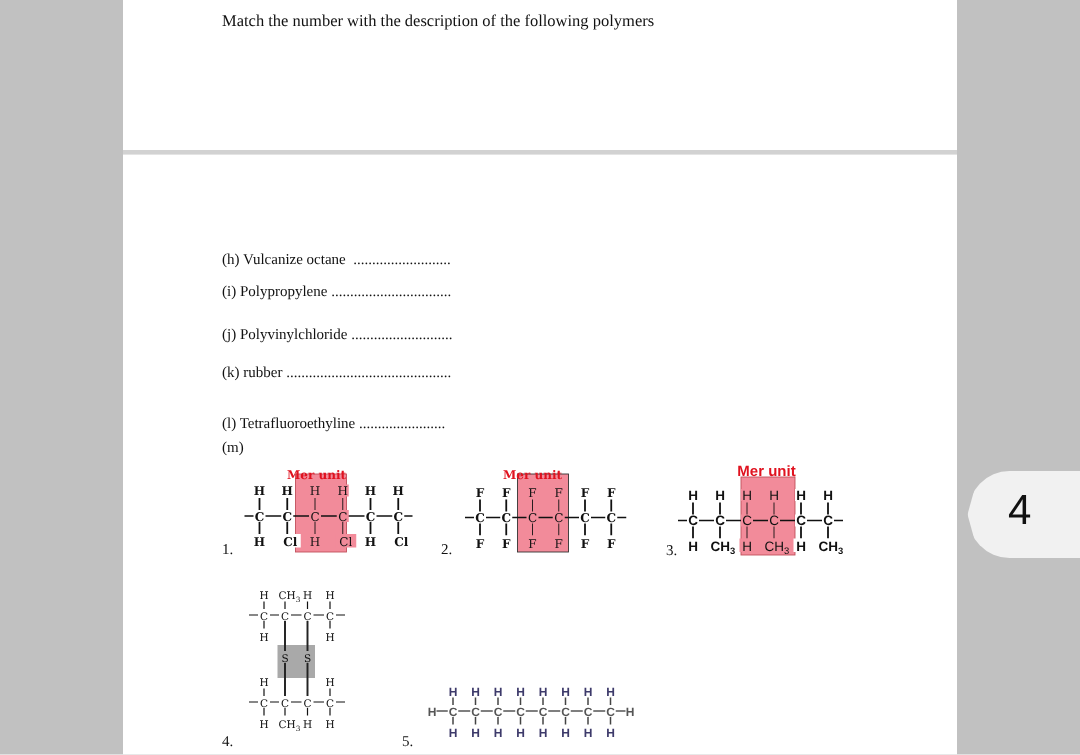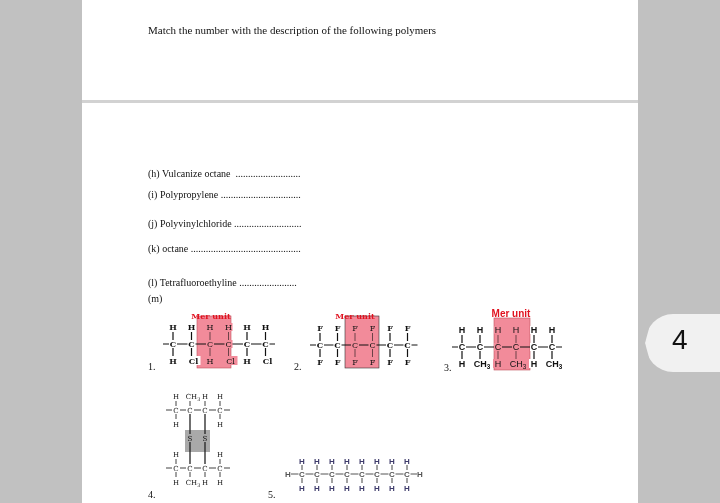--- a/index.html
+++ b/index.html
@@ -11,21 +11,21 @@
   .page {
     position: absolute; left: 82px; width: 556px; background: #ffffff;
   }
   .page1 { top: 0; height: 100px; }
   .page2 { top: 103px; height: 400px; }
   .page-sep {
     position: absolute; left: 82px; top: 100px; width: 556px; height: 3px;
     background: #d2d2d2;
   }
   .title {
-    position: absolute; left: 148px; top: 24px; font-size: 11px; white-space: nowrap;
+    position: absolute; left: 148px; top: 8px; font-size: 11px; white-space: nowrap;
   }
   .q {
     position: absolute; left: 148px; font-size: 10px; white-space: nowrap;
   }
   .q .dots { letter-spacing: 0px; }
   .num {
     position: absolute; font-size: 10px;
   }
   .page-tab {
     position: absolute; left: 645px; top: 314px; width: 80px; height: 58px;
@@ -45,21 +45,21 @@
 
 <div class="page page1"></div>
 <div class="page-sep"></div>
 <div class="page page2"></div>
 
 <div class="title">Match the number with the description of the following polymers</div>
 
 <div class="q" style="top:168px"><span>(h) Vulcanize octane</span>&nbsp; <span class="dots">..........................</span></div>
 <div class="q" style="top:189px"><span>(i) Polypropylene</span> <span class="dots">................................</span></div>
 <div class="q" style="top:218px"><span>(j) Polyvinylchloride</span> <span class="dots">...........................</span></div>
-<div class="q" style="top:243px"><span>(k) octane</span> <span class="dots">............................................</span></div>
+<div class="q" style="top:243px"><span>(k) rubber</span> <span class="dots">............................................</span></div>
 <div class="q" style="top:277px"><span>(l) Tetrafluoroethyline</span> <span class="dots">.......................</span></div>
 <div class="q" style="top:293px"><span>(m)</span></div>
 
 <div class="num" style="left:148px; top:361px">1.</div>
 <div class="num" style="left:294px; top:361px">2.</div>
 <div class="num" style="left:444px; top:362px">3.</div>
 <div class="num" style="left:148px; top:489px">4.</div>
 <div class="num" style="left:268px; top:489px">5.</div>
 
 <svg style="position:absolute; left:155px; top:308px" width="120" height="62" viewBox="0 0 120 62">

